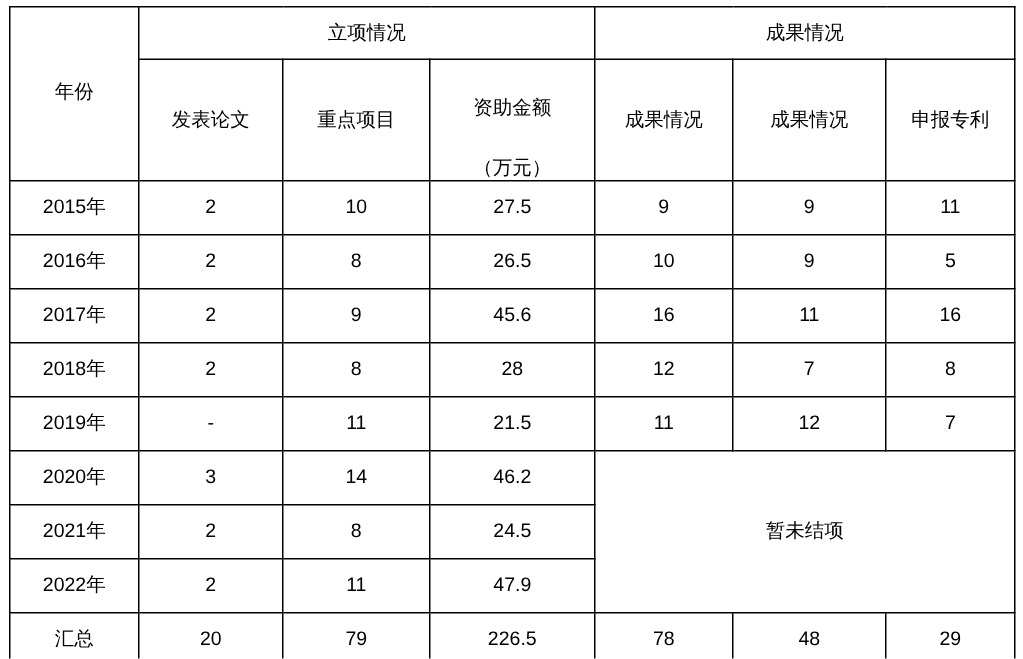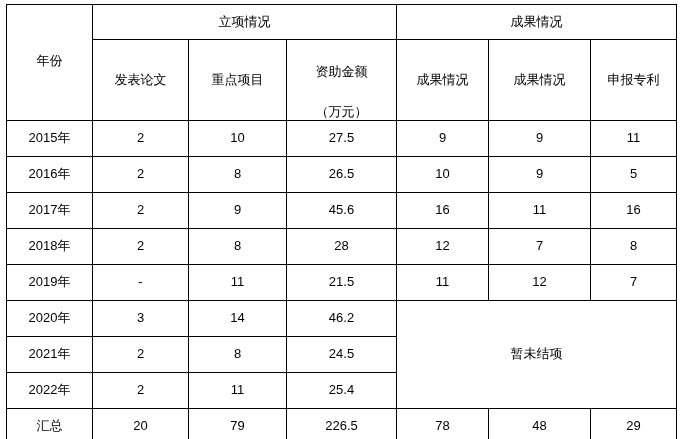--- a/index.html
+++ b/index.html
@@ -155,21 +155,21 @@
       <tr>
         <td>2021年</td>
         <td>2</td>
         <td>8</td>
         <td>24.5</td>
       </tr>
       <tr>
         <td>2022年</td>
         <td>2</td>
         <td>11</td>
-        <td>25.4</td>
+        <td>47.9</td>
       </tr>
       <tr class="total-row">
         <td>汇总</td>
         <td>20</td>
         <td>79</td>
         <td>226.5</td>
         <td>78</td>
         <td>48</td>
         <td>29</td>
       </tr>

